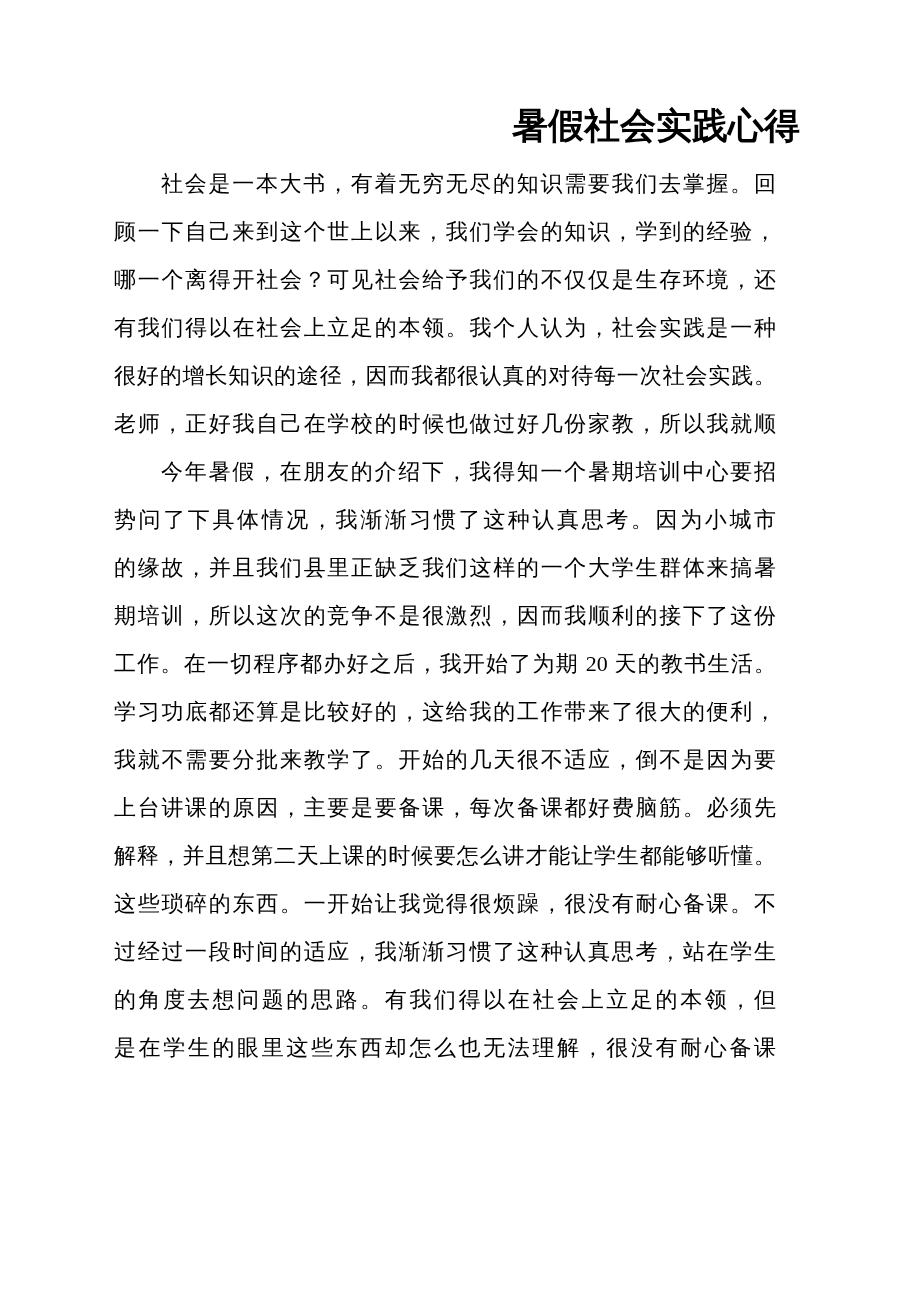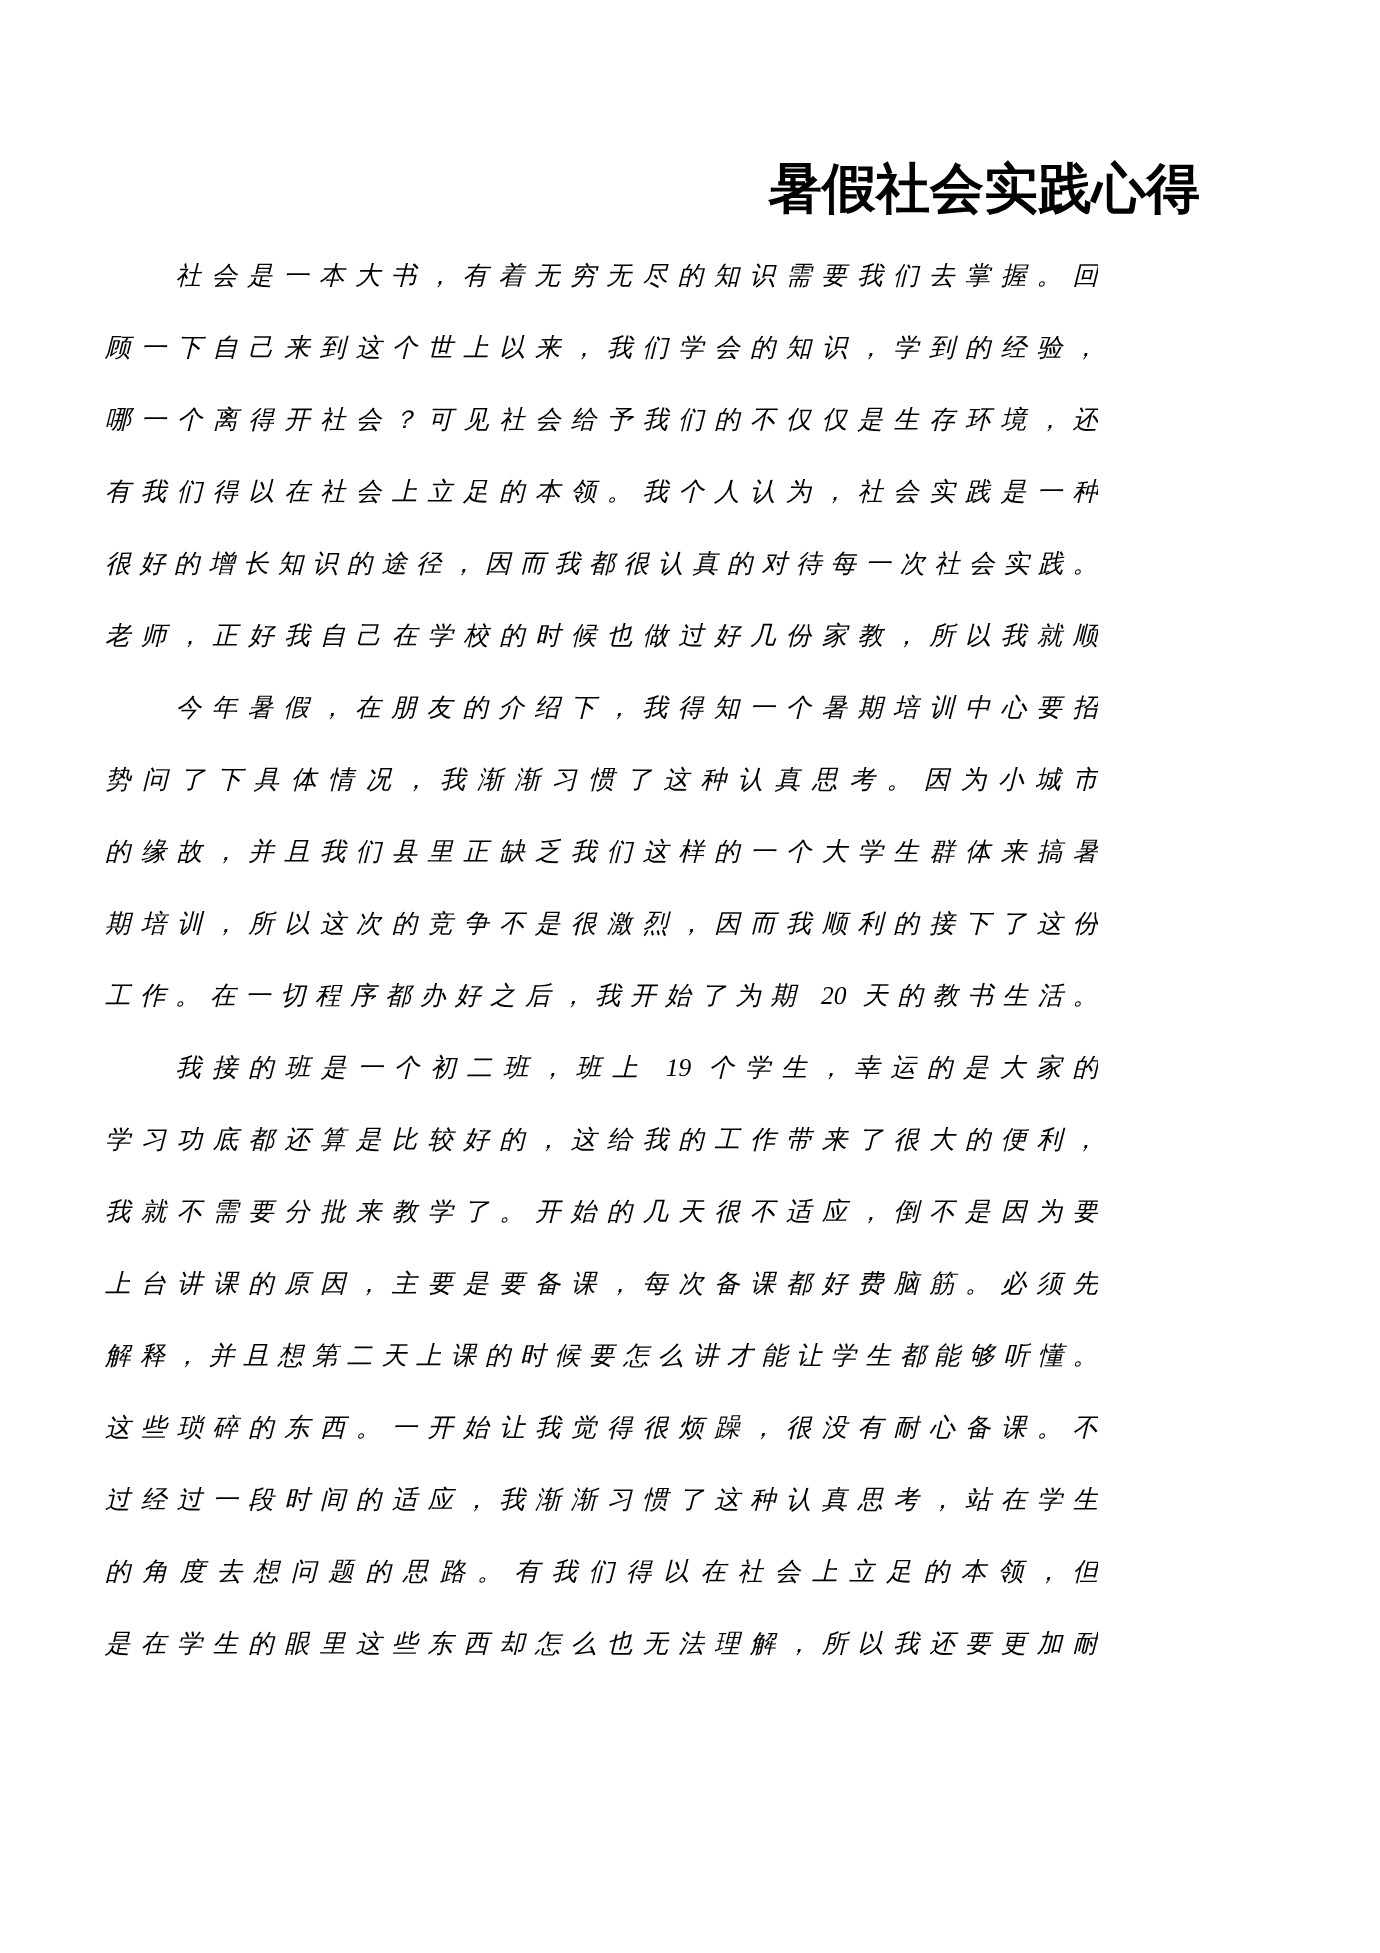--- a/index.html
+++ b/index.html
@@ -22,25 +22,24 @@
     margin-left: 138px;
     width: 662px;
     text-align: right;
     font-size: 36px;
     line-height: 44px;
     font-weight: bold;
     white-space: nowrap;
   }
   .doc-body {
     margin-top: 12px;
-    margin-left: 70px;
+    margin-left: 114px;
     width: 662px;
-    font-size: 17px;
+    font-size: 22px;
     line-height: 48px;
-    font-style: italic;
   }
   .line {
     height: 48px;
     text-align: justify;
     text-align-last: justify;
     text-justify: inter-character;
     overflow: hidden;
   }
   .line.indent {
     text-indent: 47px;
@@ -56,23 +55,22 @@
       <div class="line">顾一下自己来到这个世上以来，我们学会的知识，学到的经验，</div>
       <div class="line">哪一个离得开社会？可见社会给予我们的不仅仅是生存环境，还</div>
       <div class="line">有我们得以在社会上立足的本领。我个人认为，社会实践是一种</div>
       <div class="line">很好的增长知识的途径，因而我都很认真的对待每一次社会实践。</div>
       <div class="line">老师，正好我自己在学校的时候也做过好几份家教，所以我就顺</div>
       <div class="line indent">今年暑假，在朋友的介绍下，我得知一个暑期培训中心要招</div>
       <div class="line">势问了下具体情况，我渐渐习惯了这种认真思考。因为小城市</div>
       <div class="line">的缘故，并且我们县里正缺乏我们这样的一个大学生群体来搞暑</div>
       <div class="line">期培训，所以这次的竞争不是很激烈，因而我顺利的接下了这份</div>
       <div class="line">工作。在一切程序都办好之后，我开始了为期 20 天的教书生活。</div>
-      <div class="line indent">我接的班是一个初二班，班上 19 个学生，幸运的是大家的</div>
       <div class="line">学习功底都还算是比较好的，这给我的工作带来了很大的便利，</div>
       <div class="line">我就不需要分批来教学了。开始的几天很不适应，倒不是因为要</div>
       <div class="line">上台讲课的原因，主要是要备课，每次备课都好费脑筋。必须先</div>
       <div class="line">解释，并且想第二天上课的时候要怎么讲才能让学生都能够听懂。</div>
       <div class="line">这些琐碎的东西。一开始让我觉得很烦躁，很没有耐心备课。不</div>
       <div class="line">过经过一段时间的适应，我渐渐习惯了这种认真思考，站在学生</div>
       <div class="line">的角度去想问题的思路。有我们得以在社会上立足的本领，但</div>
-      <div class="line">是在学生的眼里这些东西却怎么也无法理解，所以我还要更加耐</div>
+      <div class="line">是在学生的眼里这些东西却怎么也无法理解，很没有耐心备课</div>
     </div>
 </div>
 
 </body></html>

